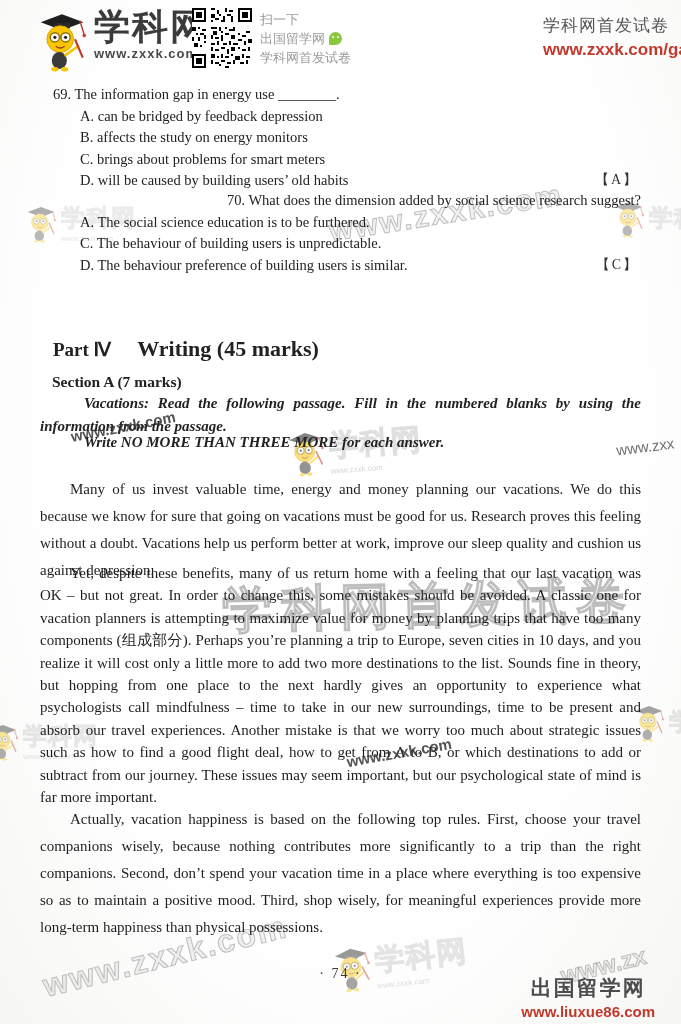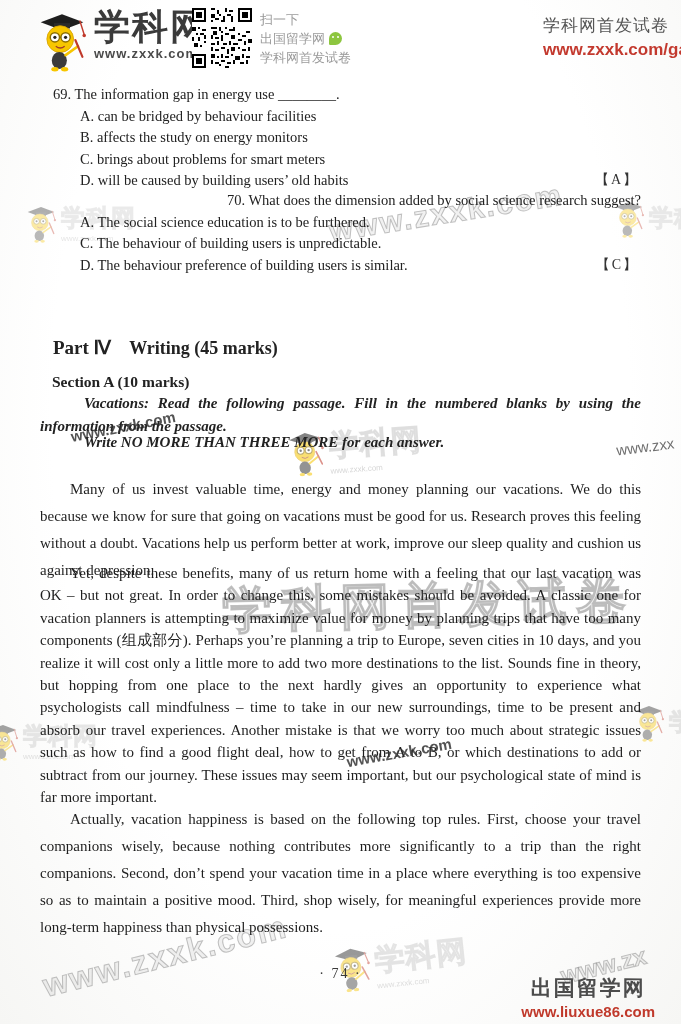--- a/index.html
+++ b/index.html
@@ -32,21 +32,21 @@
   
   .question{position:absolute;left:40px;width:601px;font-size:14.5px;line-height:21.5px;z-index:2;}
   .q69{top:84px;}
   .q70{top:190px;}
   .q-stem{padding-left:13px;}
   .q-options{padding-left:40px;}
   .answer-badge{position:absolute;right:2px;bottom:1px;font-size:14px;letter-spacing:2px;color:#333;}
 
   
   .part-heading{position:absolute;left:53px;top:336px;font-weight:bold;font-size:19px;z-index:2;}
-  .part-rest{margin-left:18px;font-size:18px;}
+  .part-rest{margin-left:26px;font-size:22px;}
   .section-heading{position:absolute;left:52px;top:373px;font-weight:bold;font-size:15.5px;z-index:2;}
   .directions{position:absolute;left:40px;top:392px;width:601px;font-weight:bold;font-style:italic;font-size:15px;line-height:23px;text-align:justify;text-indent:44px;z-index:2;}
   .note{position:absolute;left:40px;top:434px;width:601px;font-weight:bold;font-style:italic;font-size:15px;text-indent:44px;z-index:2;}
 
   .para{position:absolute;left:40px;width:601px;text-align:justify;text-indent:30px;font-size:15px;color:#1e1e1e;z-index:2;}
   .p1{top:476px;line-height:27px;}
   .p2{top:562px;line-height:22.4px;}
   .p3{top:806px;line-height:27px;}
 
   
@@ -207,42 +207,42 @@
 
     <div class="header-right">
       <div class="header-right-title">学科网首发试卷</div>
       <div class="header-right-url">www.zxxk.com/ga</div>
     </div>
   </div>
 
   <div class="question q69">
     <div class="q-stem">69. The information gap in energy use ________.</div>
     <div class="q-options">
-      <div>A. can be bridged by behaviour facilities</div>
+      <div>A. can be bridged by feedback depression</div>
       <div>B. affects the study on energy monitors</div>
       <div>C. brings about problems for smart meters</div>
       <div>D. will be caused by building users’ old habits</div>
     </div>
     <span class="answer-badge">【A】</span>
   </div>
 
   <div class="question q70">
     <div class="q-stem" style="padding-left:10px;text-align:right;">70. What does the dimension added by social science research suggest?</div>
     <div class="q-options">
       <div>A. The social science education is to be furthered.</div>
       <div>C. The behaviour of building users is unpredictable.</div>
       <div>D. The behaviour preference of building users is similar.</div>
     </div>
     <span class="answer-badge">【C】</span>
   </div>
 
   <div class="part-heading">
     <span>Part Ⅳ</span><span class="part-rest">Writing (45 marks)</span>
   </div>
-  <div class="section-heading">Section A (10 marks)</div>
+  <div class="section-heading">Section A (7 marks)</div>
   <div class="directions">Vacations: Read the following passage. Fill in the numbered blanks by using the information from the passage.</div>
   <div class="note">Write NO MORE THAN THREE MORE for each answer.</div>
 
   <div class="para p1">Many of us invest valuable time, energy and money planning our vacations. We do this because we know for sure that going on vacations must be good for us. Research proves this feeling without a doubt. Vacations help us perform better at work, improve our sleep quality and cushion us against depression.</div>
   <div class="para p2">Yet, despite these benefits, many of us return home with a feeling that our last vacation was OK – but not great. In order to change this, some mistakes should be avoided. A classic one for vacation planners is attempting to maximize value for money by planning trips that have too many components (组成部分). Perhaps you’re planning a trip to Europe, seven cities in 10 days, and you realize it will cost only a little more to add two more destinations to the list. Sounds fine in theory, but hopping from one place to the next hardly gives an opportunity to experience what psychologists call mindfulness – time to take in our new surroundings, time to be present and absorb our travel experiences. Another mistake is that we worry too much about strategic issues such as how to find a good flight deal, how to get from A to B, or which destinations to add or subtract from our journey. These issues may seem important, but our psychological state of mind is far more important.</div>
   <div class="para p3">Actually, vacation happiness is based on the following top rules. First, choose your travel companions wisely, because nothing contributes more significantly to a trip than the right companions. Second, don’t spend your vacation time in a place where everything is too expensive so as to maintain a positive mood. Third, shop wisely, for meaningful experiences provide more long-term happiness than physical possessions.</div>
 
   <div class="page-number">· 74 ·</div>
   <div class="liuxue">
     <div class="liuxue-name">出国留学网</div>

